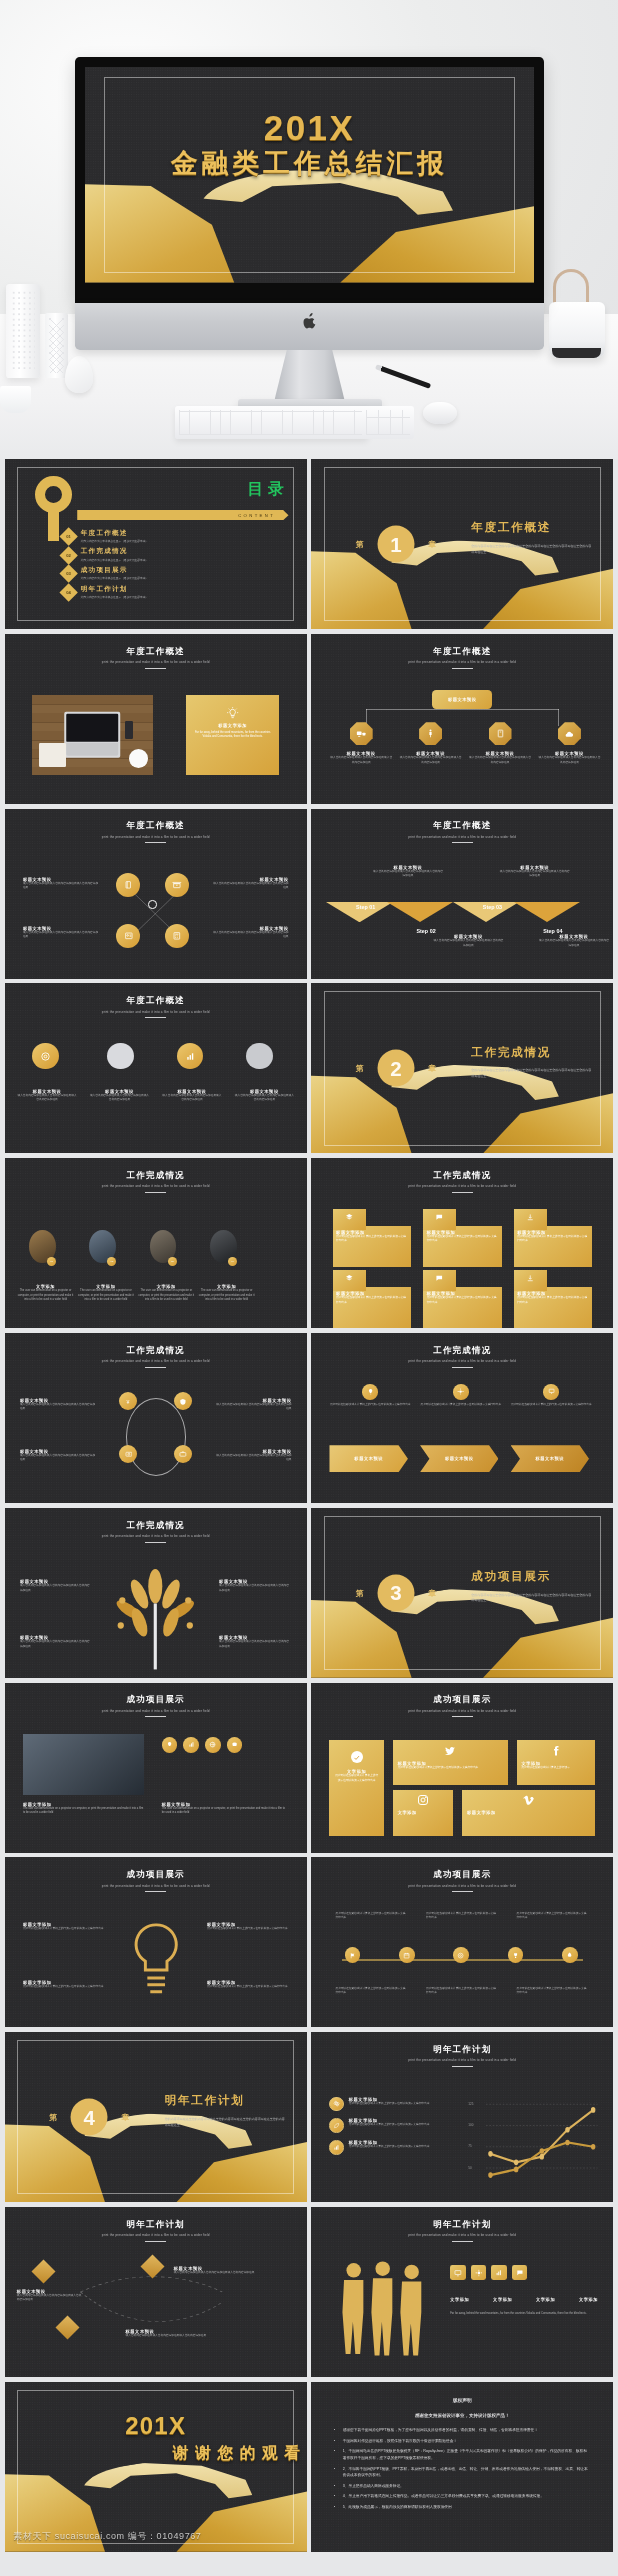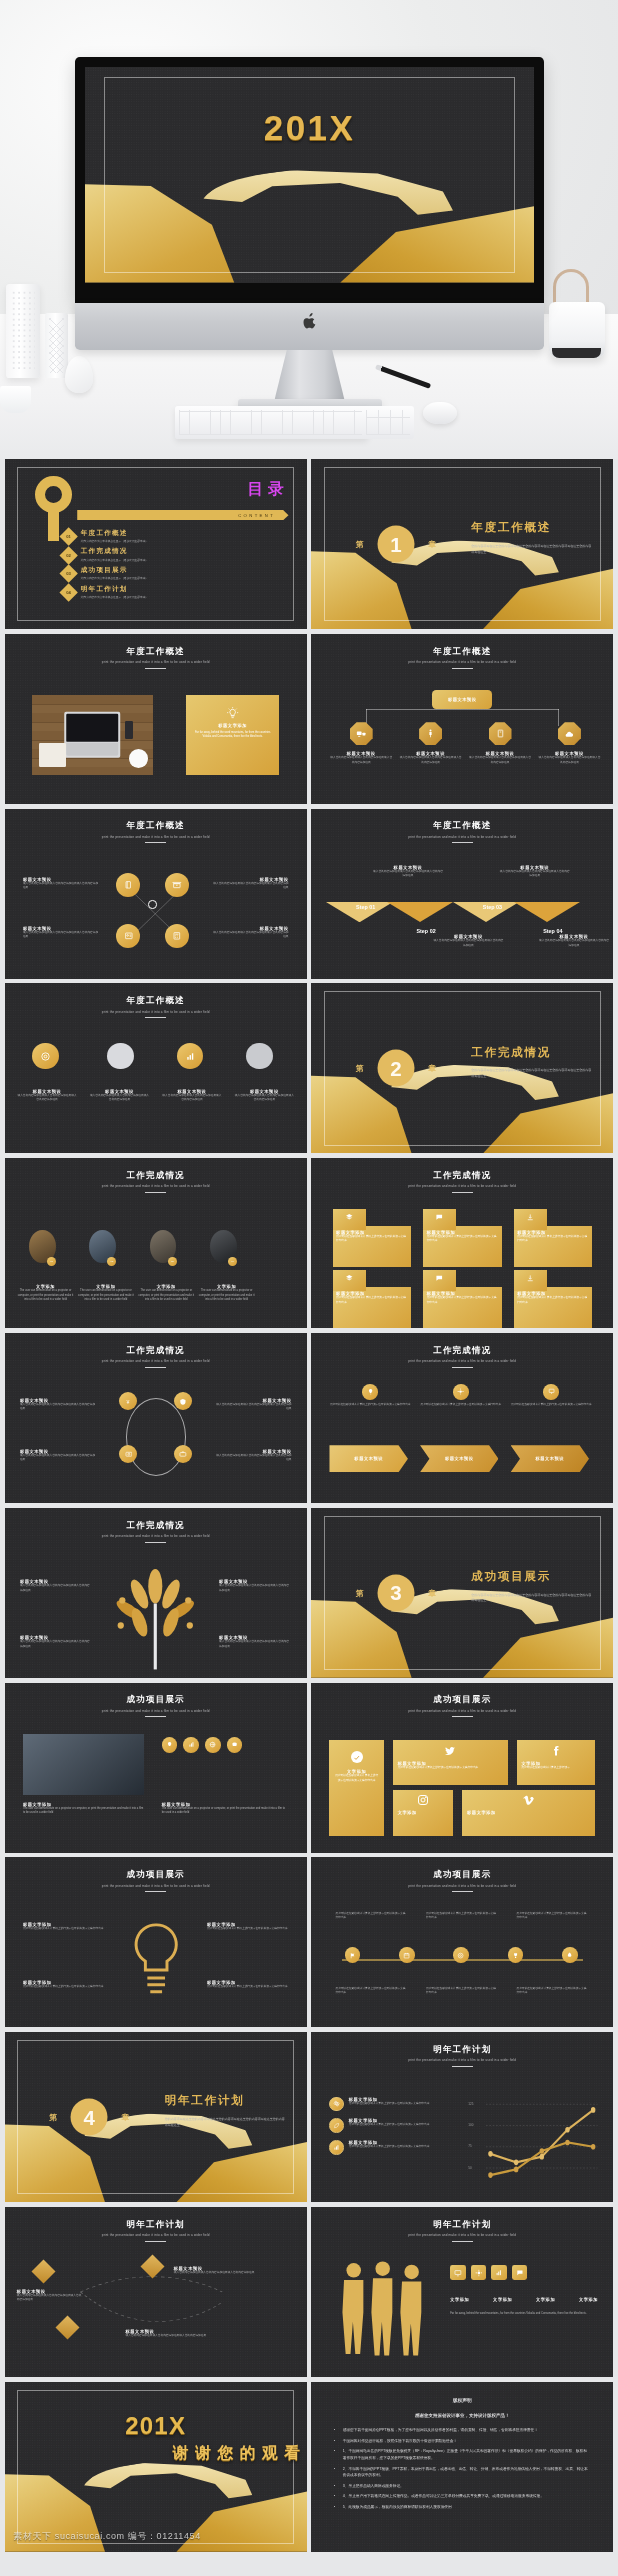--- a/index.html
+++ b/index.html
@@ -137,21 +137,21 @@
   .ch-desc{ position:absolute; left:53%; top:50%; width:40%; font-size:3px;
      line-height:1.9; color:#b9bbbd; }
 
   
   .toc-key{ position:absolute; left:10%; top:10%; width:37px; height:65px; }
   .toc-key .ring{ width:37px; height:37px; border-radius:50%;
      border:10.3px solid #e0b855; }
   .toc-key .stem{ position:absolute; left:13.3px; top:31px; width:11px; height:34px;
      background:#e0b855; }
   .toc-head{ position:absolute; right:6%; top:12%; text-align:right; }
-  .toc-head h2{ font-size:15.7px; color:#d946ef; letter-spacing:4.8px; font-weight:bold; }
+  .toc-head h2{ font-size:15.7px; color:#22c55e; letter-spacing:4.8px; font-weight:bold; }
   .toc-bar{ position:absolute; left:24%; right:6%; top:30%; height:10.3px;
      background:#e0b855; color:#4a3a12; font-size:4.2px; letter-spacing:2.4px;
      display:flex; align-items:center; justify-content:flex-end; padding-right:13.3px;
      clip-path:polygon(0 0,calc(100% - 5.4px) 0,100% 50%,calc(100% - 5.4px) 100%,0 100%); }
   .toc-list{ position:absolute; left:19%; right:6%; top:41%; }
   .toc-item{ display:flex; align-items:flex-start; gap:5.4px; margin-bottom:4.2px; }
   .toc-dm{ width:13.3px; height:13.3px; background:#e0b855; transform:rotate(45deg);
      display:flex; align-items:center; justify-content:center; flex:none; margin-top:1.2px; }
   .toc-dm span{ transform:rotate(-45deg); font-size:4.2px; color:#5a4512; font-weight:bold; }
   .toc-tx b{ display:block; font-size:6.6px; color:#e3be66; letter-spacing:1.2px; }
@@ -213,20 +213,21 @@
     <div class="imac-screen">
       <div class="slide">
         <div class="slide-tex"></div>
         <div class="hand-shake">
           <div class="hand-left"></div>
           <div class="hand-right"></div>
           <div class="arm"></div>
         </div>
         <div class="slide-frame"></div>
         <div class="cover-title">201X</div>
+        <div class="cover-sub">金融类工作总结汇报</div>
       </div>
     </div>
     <div class="imac-chin">
       <svg class="apple-logo" viewBox="0 0 24 28" fill="currentColor">
         <path d="M16.5 0c.2 1.6-.5 3.2-1.5 4.3-1 1.1-2.6 2-4.1 1.9-.2-1.6.6-3.2 1.5-4.2C13.5 1 15.1.1 16.5 0zM21.7 20.6c-.6 1.4-.9 2-1.7 3.2-1.1 1.7-2.6 3.9-4.5 3.9-1.7 0-2.1-1.1-4.4-1.1-2.3 0-2.8 1.1-4.5 1.2-1.9.1-3.3-1.9-4.4-3.6C-.7 20.1-1 14.5 1.4 11.6c1.2-1.6 3-2.5 4.8-2.5 1.8 0 3 1.1 4.5 1.1 1.5 0 2.4-1.1 4.5-1.1 1.6 0 3.3.9 4.5 2.4-4 2.2-3.3 7.9 2 9.1z"></path>
       </svg>
     </div>
     <div class="imac-neck"></div>
     <div class="imac-foot"></div>
   </div>
@@ -1173,21 +1174,21 @@
         <div class="hand-right"></div>
         <div class="arm"></div>
       </div>
       <div class="slide-frame"></div>
       <div style="position:absolute;left:0;right:0;top:18%;text-align:center;">
         <span class="thanks-big">201X</span>
       </div>
       <div style="position:absolute;left:0;right:0;top:36%;text-align:right;">
         <span class="thanks-sub">谢谢您的观看</span>
       </div>
-      <div class="watermark">素材天下 sucaisucai.com   编号：01211454</div>
+      <div class="watermark">素材天下 sucaisucai.com   编号：01049767</div>
     </div>
 
     <div class="card">
       <div class="slide-tex"></div>
       <div class="copy-wrap">
         <h4>版权声明</h4>
         <div class="lead">感谢您支持原创设计事业，支持设计版权产品！</div>
         <ul>
           <li>感谢您下载千图网原创PPT模板，为了您和千图网以及原创作者的利益，请勿复制、传播、销售，否则将承担法律责任！</li>
           <li>千图网将对作品进行维权，按照传播下载次数的十倍进行索取赔偿金！</li>

